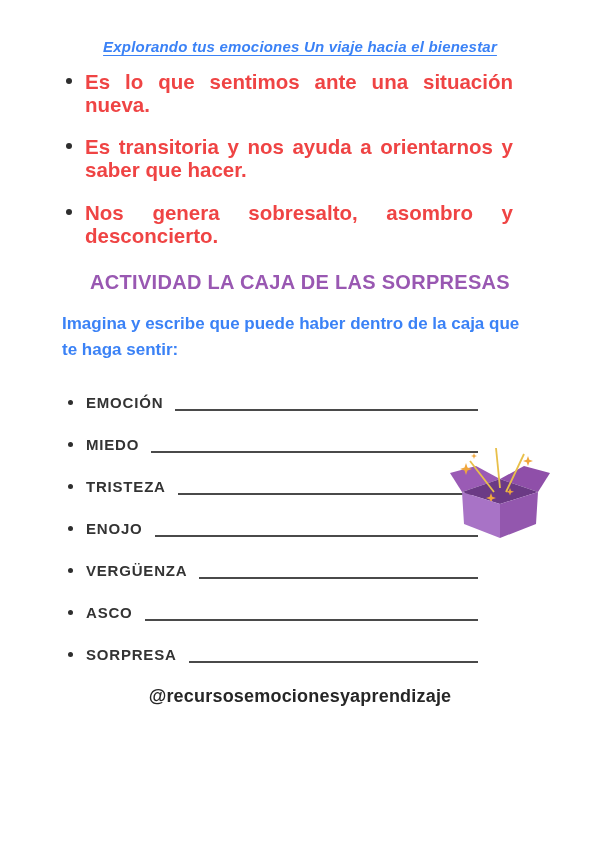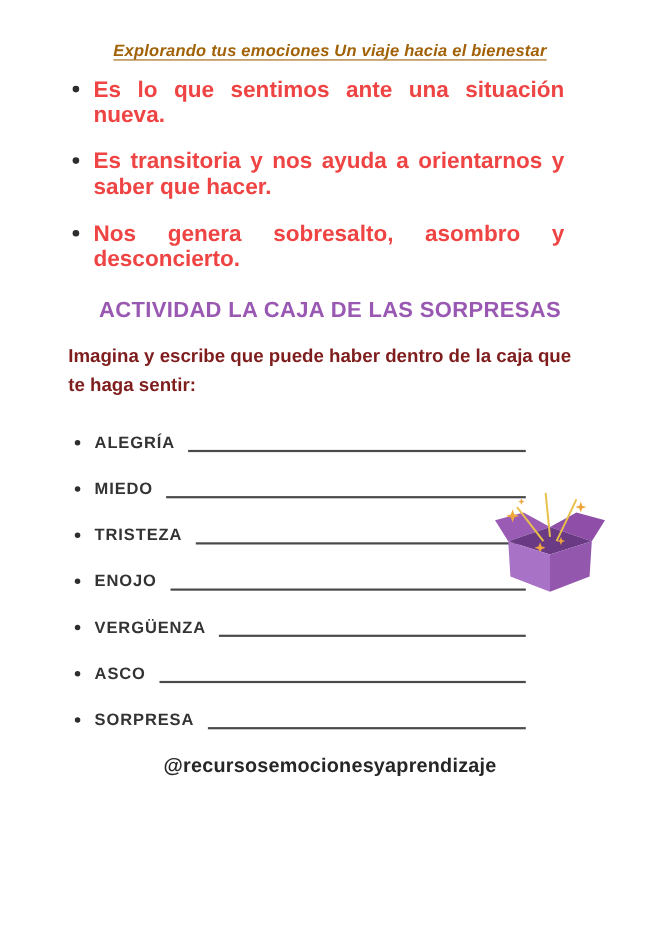--- a/index.html
+++ b/index.html
@@ -12,21 +12,21 @@
     font-family:"Liberation Sans", sans-serif;
     overflow:hidden;
   }
   
   .tagline {
     margin-top:38px;
     text-align:center;
     font-size:15px;
     font-weight:bold;
     font-style:italic;
-    color:#a16207;
+    color:#3b82f6;
     text-decoration:underline;
     text-underline-offset:3px;
     letter-spacing:.2px;
   }
   
   .title-row { display:flex; margin:26px 32px 0 55px; }
   .title-block {
     flex:1;
     text-align:center;
     font-size:30px;
@@ -62,21 +62,21 @@
     font-weight:bold;
     letter-spacing:.3px;
     color:#9958B2;
   }
   .instructions {
     margin:17px 0 0 62px;
     width:458px;
     font-size:17px;
     font-weight:bold;
     line-height:26px;
-    color:#7f1d1d;
+    color:#3b82f6;
   }
   
   .box-icon { position:absolute; left:450px; top:446px; width:100px; height:100px; }
   
   .emotions { margin:29px 0 0 68px; width:410px; list-style:none; }
   .emotion-row { display:flex; align-items:flex-end; height:19px; margin-bottom:23px; }
   .emotion-row .dot {
     width:5px; height:5px; border-radius:50%;
     background:#2E2E2E; align-self:center; margin-top:3px;
     flex:0 0 auto;
@@ -155,21 +155,21 @@
 
       <polygon points="12,46 50,58 50,92 14,78" fill="#A873C6"></polygon>
       <polygon points="88,46 50,58 50,92 86,78" fill="#9357AE"></polygon>
     </svg>
   </div>
 
   <ul class="emotions">
 
       <li class="emotion-row">
         <span class="dot"></span>
-        <span class="emotion-label">ALEGRÍA</span>
+        <span class="emotion-label">EMOCIÓN</span>
         <span class="blank-line"></span>
       </li>
 
       <li class="emotion-row">
         <span class="dot"></span>
         <span class="emotion-label">MIEDO</span>
         <span class="blank-line"></span>
       </li>
 
       <li class="emotion-row">

